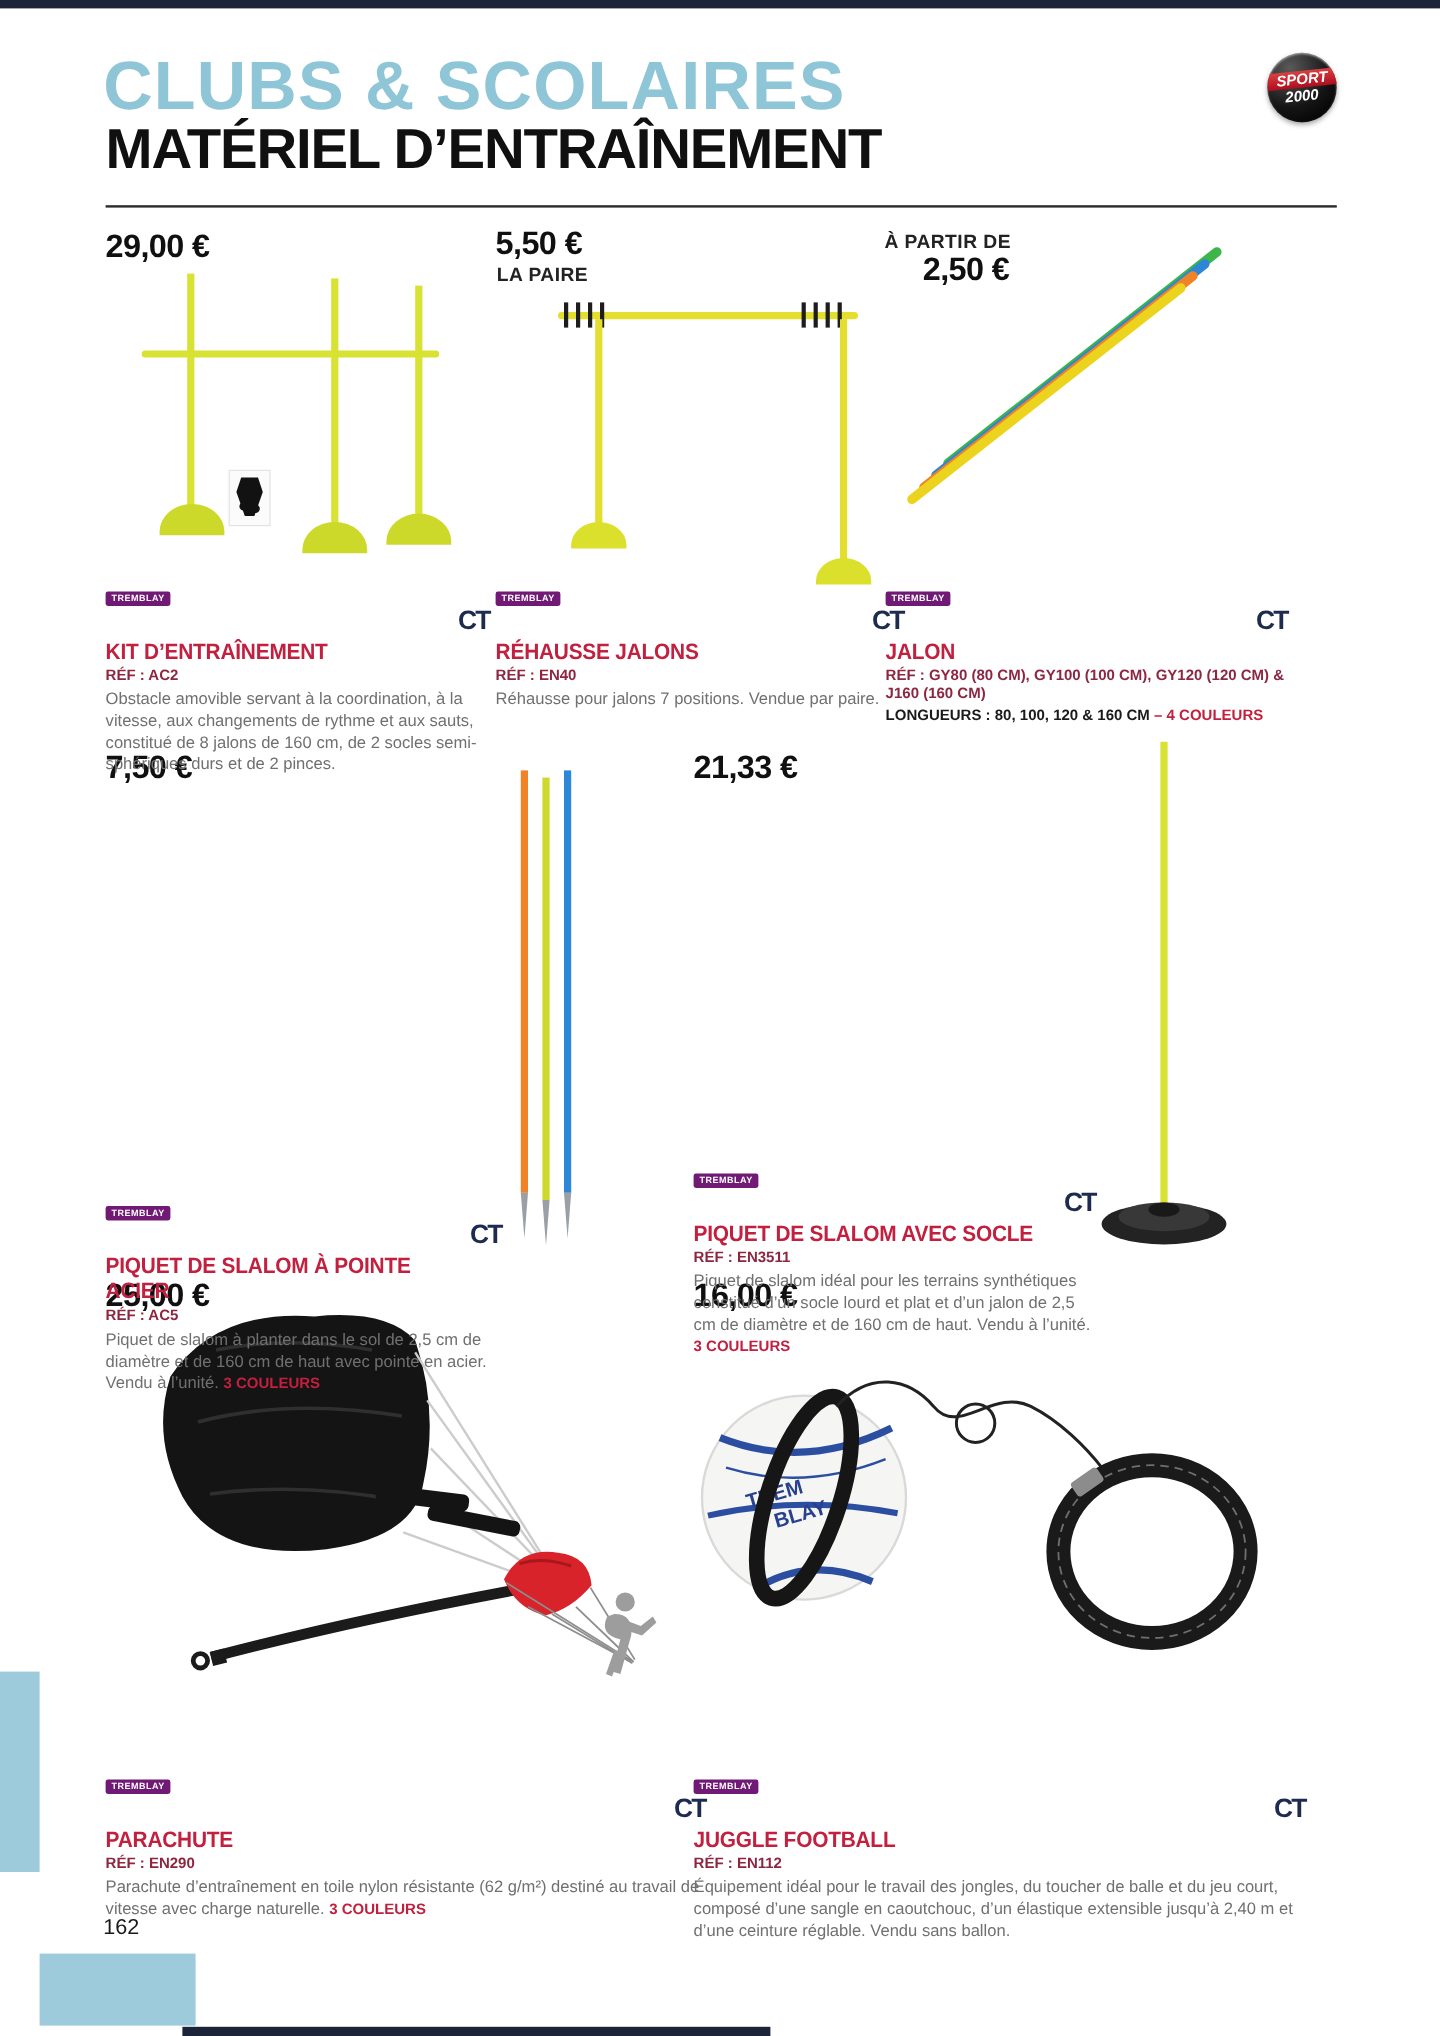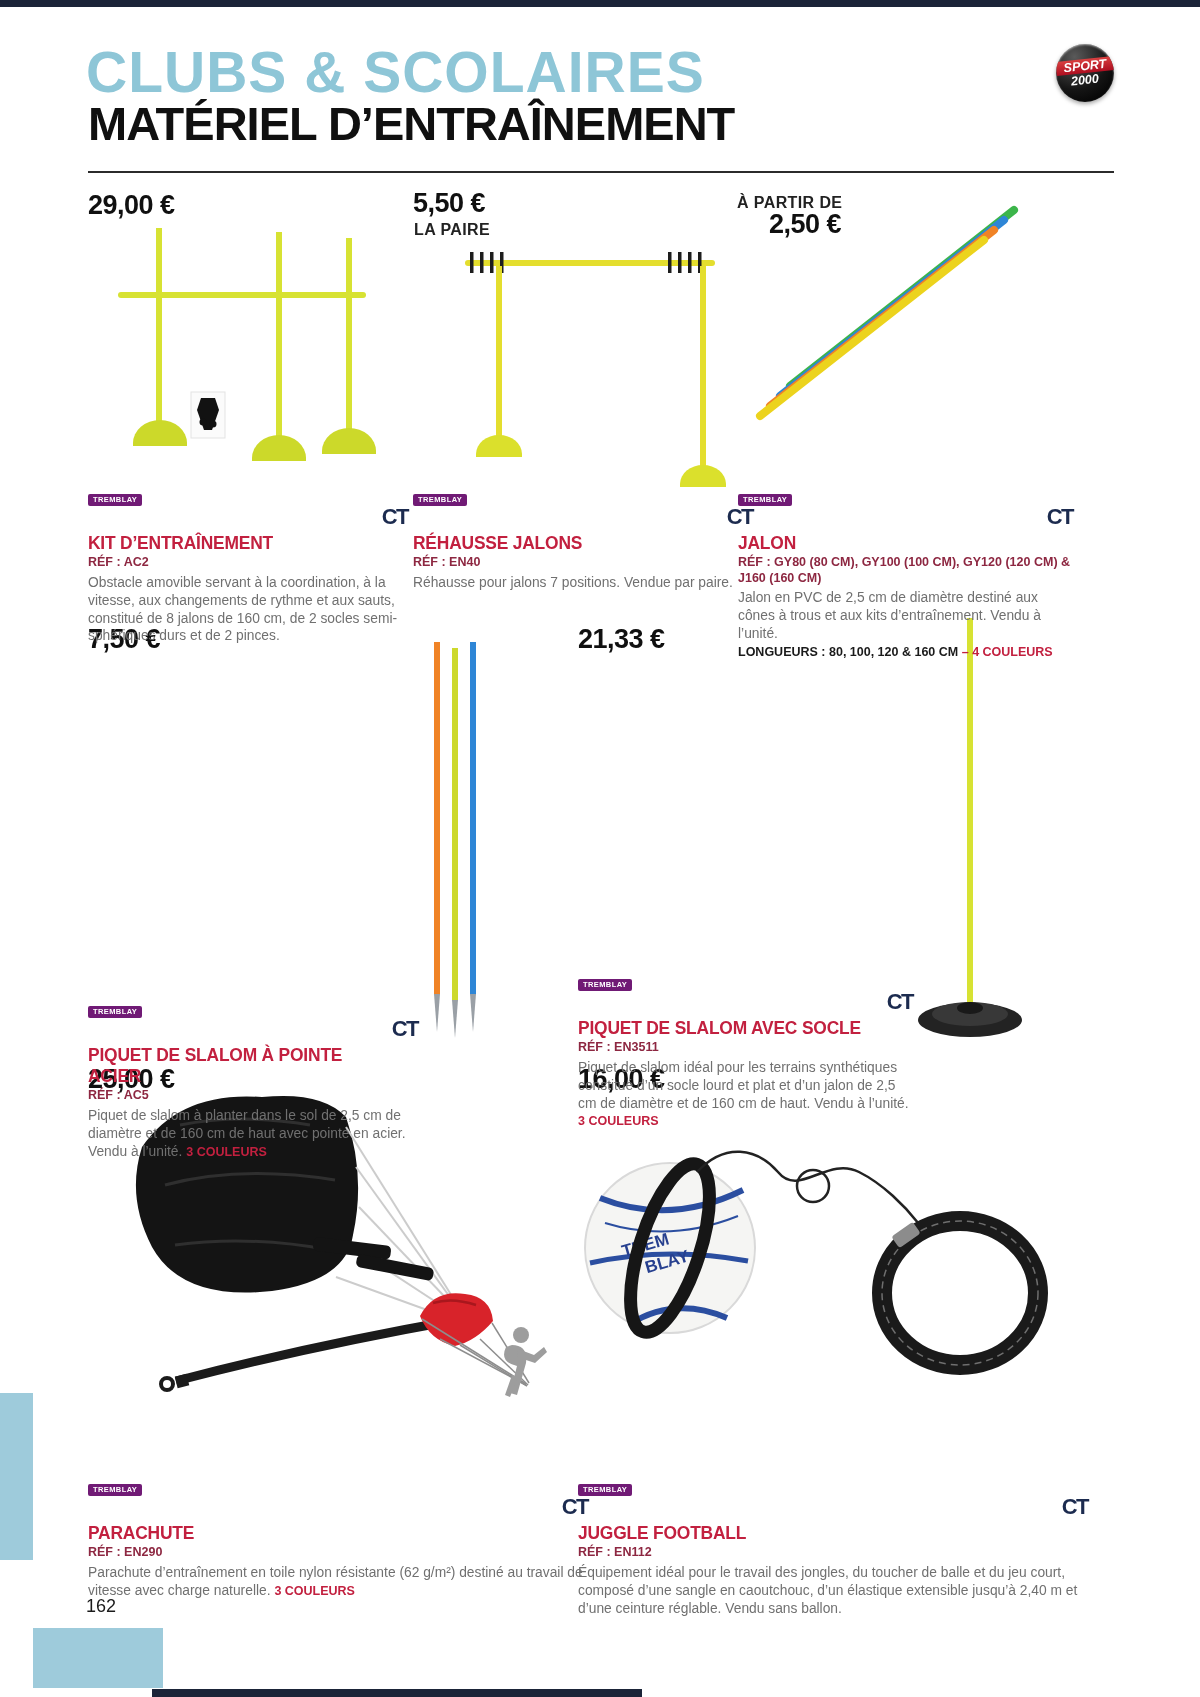--- a/index.html
+++ b/index.html
@@ -204,21 +204,20 @@
     <div class="pdesc">Réhausse pour jalons 7 positions. Vendue par paire.</div>
   </div>
 
   <div class="pcard" style="left:738px;top:488px;width:335px;">
     <div class="tremblay">
       <span class="tb-banner">TREMBLAY</span>
       <div class="tb-ct">CT</div>
     </div>
     <div><span class="pname">JALON</span></div>
     <div class="pref">RÉF : GY80 (80 CM), GY100 (100 CM), GY120 (120 CM) &amp; J160 (160 CM)</div>
-    <div class="pdesc">Jalon en PVC de 2,5 cm de diamètre destiné aux cônes à trous et aux kits d’entraînement. Vendu à l’unité.</div>
     <div class="bold-line">
       <span>LONGUEURS : 80, 100, 120 &amp; 160 CM</span>
       <span class="red-note">– 4 COULEURS</span>
     </div>
   </div>
 
   <div class="pcard" style="left:88px;top:1000px;width:330px;">
     <div class="tremblay">
       <span class="tb-banner">TREMBLAY</span>
       <div class="tb-ct">CT</div>

